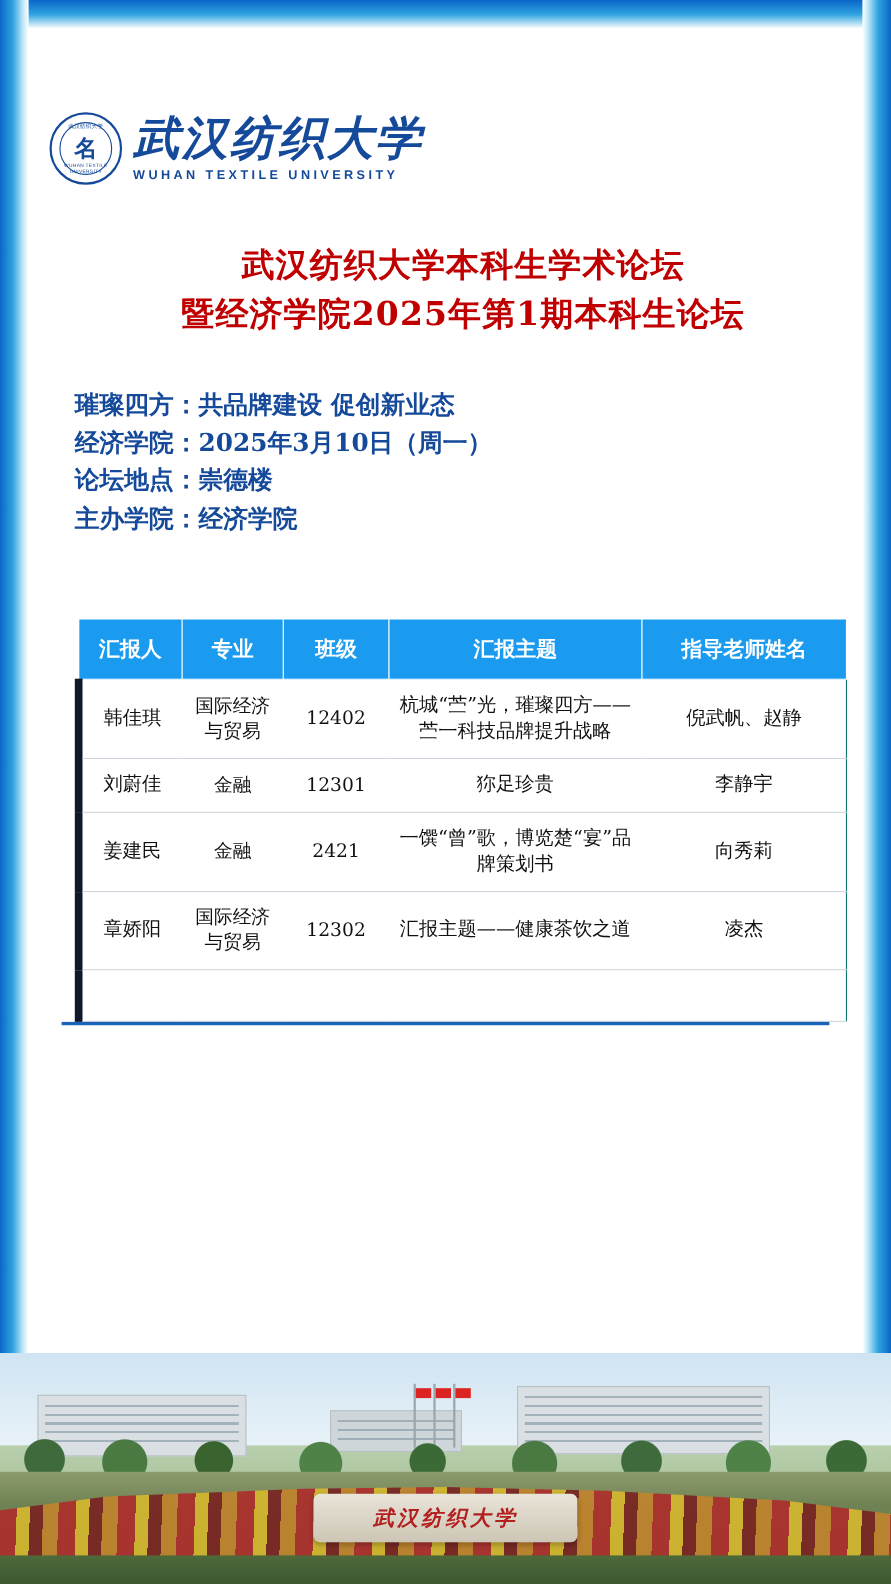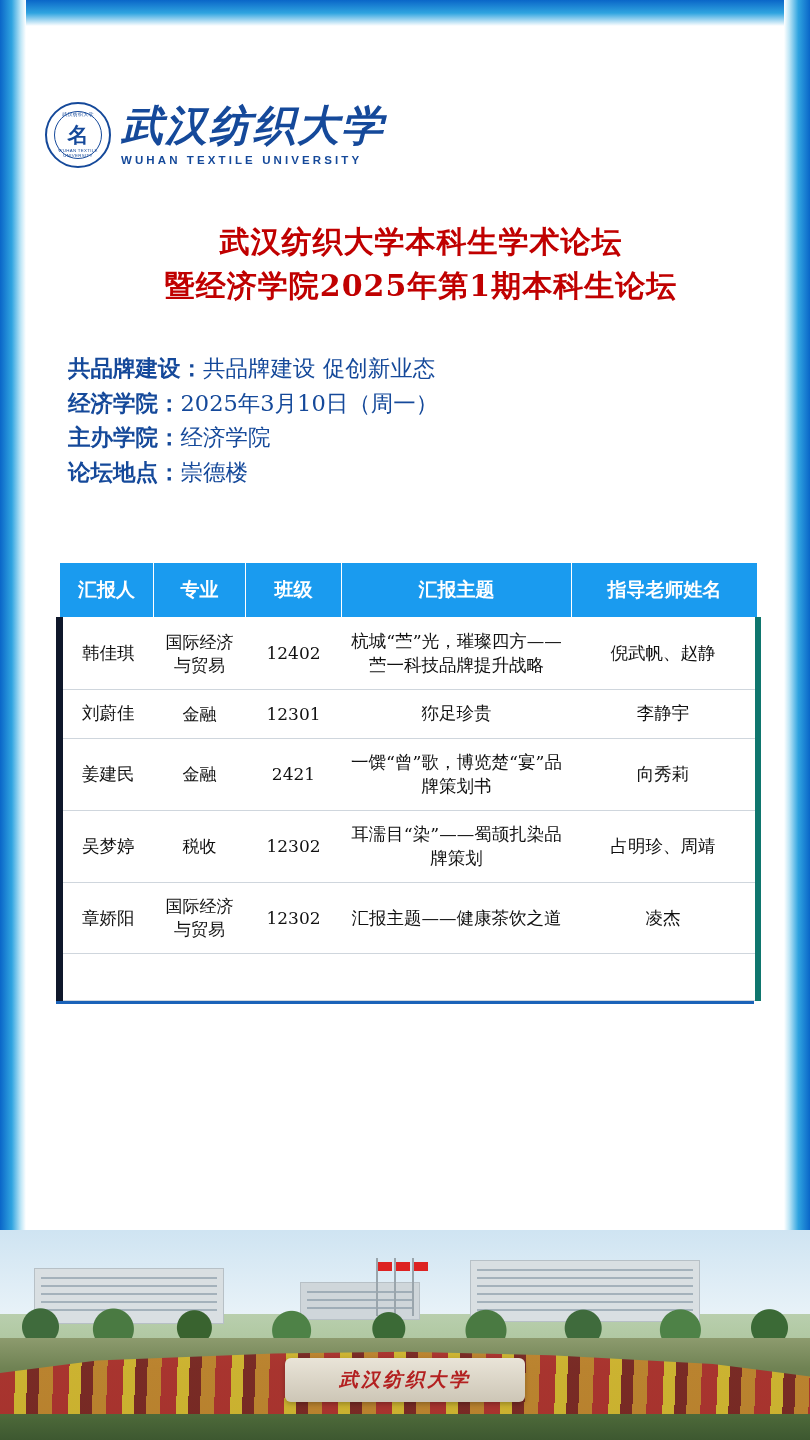--- a/index.html
+++ b/index.html
@@ -177,33 +177,34 @@
     left: 68px; top: 352px;
     width: 700px;
     font-family: "DejaVu Serif", serif;
     color: #15499a;
     font-size: 22.5px;
     line-height: 1.45;
     font-weight: bold;
   }
   .info-line { white-space: nowrap; margin-bottom: 2px; }
   .info-line .label { font-weight: bold; }
-  .info-line .val { font-weight: normal; }
+  .info-line .val { font-weight: bold; }
 
   
   .table-wrap {
     position: absolute;
     left: 56px; top: 562px;
     width: 698px;
   }
   table.forum {
     border-collapse: collapse;
     width: 698px;
     table-layout: fixed;
     font-family: "DejaVu Serif", serif;
+    margin-left: 12px;
   }
   table.forum th {
     background: #1a9bef;
     color: #ffffff;
     font-size: 19px;
     font-weight: bold;
     padding: 14px 4px;
     border: 1px solid #ffffff;
     text-align: center;
     font-family: "Liberation Sans", sans-serif;
@@ -214,21 +215,21 @@
     border-right: none;
     padding: 12px 7px;
     font-size: 17.5px;
     color: #111111;
     text-align: center;
     vertical-align: middle;
     line-height: 1.35;
     background: #ffffff;
   }
   table.forum td.c0 { border-left: 7px solid #0f172a; }
-  table.forum td.c4 { border-right: 6px solid #0f766e; }
+  table.forum td.c4 { border-right: 1px solid #0f766e; }
   table.forum tr td:nth-child(3),
   table.forum tr td:nth-child(2) {
     font-size: 17px;
   }
   table.forum .topic { text-align: center; }
   .col0 { width: 94px; }
   .col1 { width: 92px; }
   .col2 { width: 96px; }
   .col3 { width: 230px; }
   .col4 { width: 186px; }
@@ -364,30 +365,30 @@
     </div>
   </div>
 
   <div class="title-block">
     <div>武汉纺织大学本科生学术论坛</div>
     <div>暨经济学院2025年第1期本科生论坛</div>
   </div>
 
   <div class="info-block">
     <div class="info-line">
-      <span class="label">共品牌建设：</span><span class="val">共品牌建设  促创新业态</span>
+      <span class="label">璀璨四方：</span><span class="val">共品牌建设  促创新业态</span>
     </div>
     <div class="info-line">
       <span class="label">经济学院：</span><span class="val">2025年3月10日（周一）</span>
     </div>
     <div class="info-line">
+      <span class="label">论坛地点：</span><span class="val">崇德楼</span>
+    </div>
+    <div class="info-line">
       <span class="label">主办学院：</span><span class="val">经济学院</span>
-    </div>
-    <div class="info-line">
-      <span class="label">论坛地点：</span><span class="val">崇德楼</span>
     </div>
   </div>
 
   <div class="table-wrap">
     <table class="forum">
       <colgroup>
         <col class="col0">
           <col class="col1">
           <col class="col2">
           <col class="col3">
@@ -416,27 +417,20 @@
           <td>12301</td>
           <td class="topic">狝足珍贵</td>
           <td class="c4">李静宇</td>
         </tr>
         <tr>
           <td class="c0">姜建民</td>
           <td>金融</td>
           <td>2421</td>
           <td class="topic">一馔“曾”歌，博览楚“宴”品牌策划书</td>
           <td class="c4">向秀莉</td>
-        </tr>
-        <tr>
-          <td class="c0">吴梦婷</td>
-          <td>税收</td>
-          <td>12302</td>
-          <td class="topic">耳濡目“染”——蜀颉扎染品牌策划</td>
-          <td class="c4">占明珍、周靖</td>
         </tr>
         <tr>
           <td class="c0">章娇阳</td>
           <td>国际经济与贸易</td>
           <td>12302</td>
           <td class="topic">汇报主题——健康茶饮之道</td>
           <td class="c4">凌杰</td>
         </tr>
         <tr class="empty-row">
           <td class="c0"></td>

